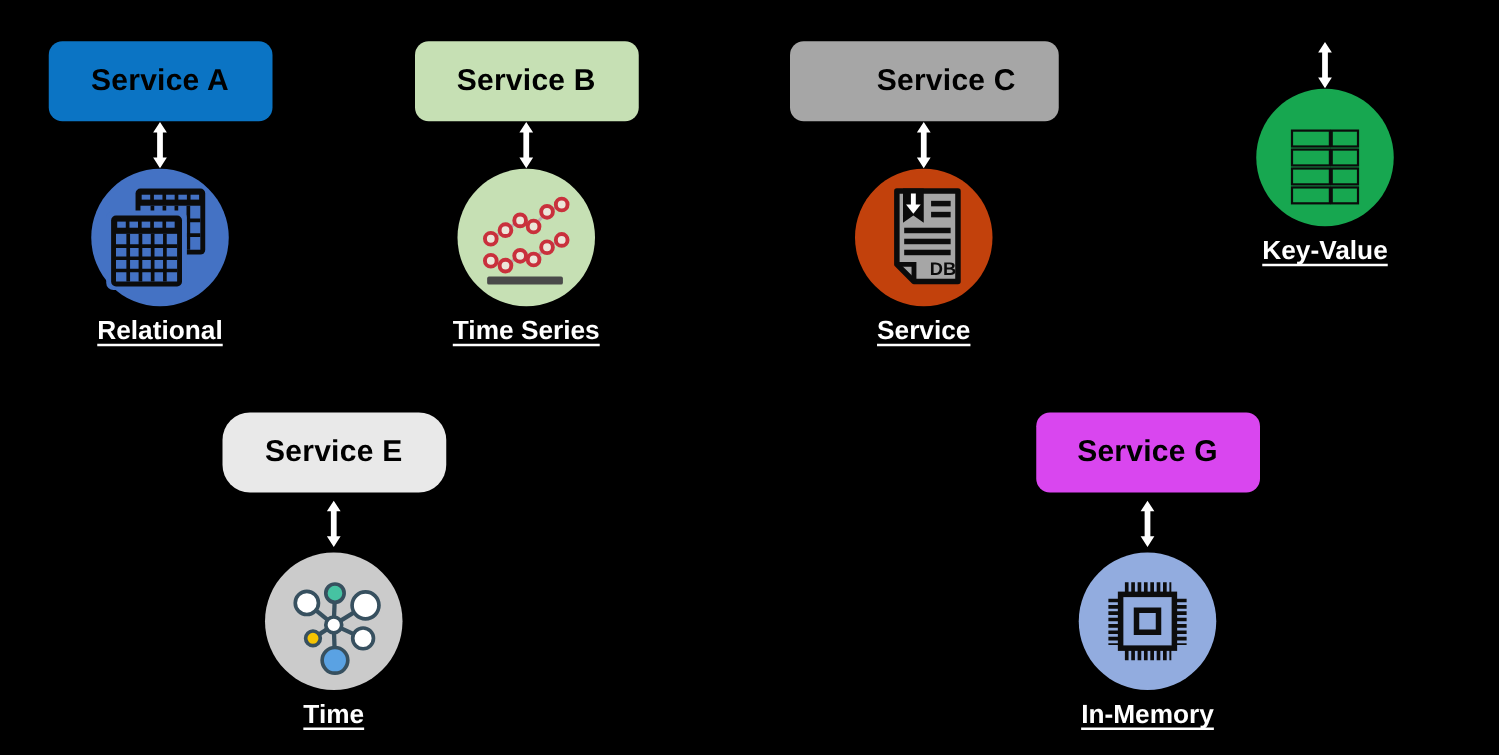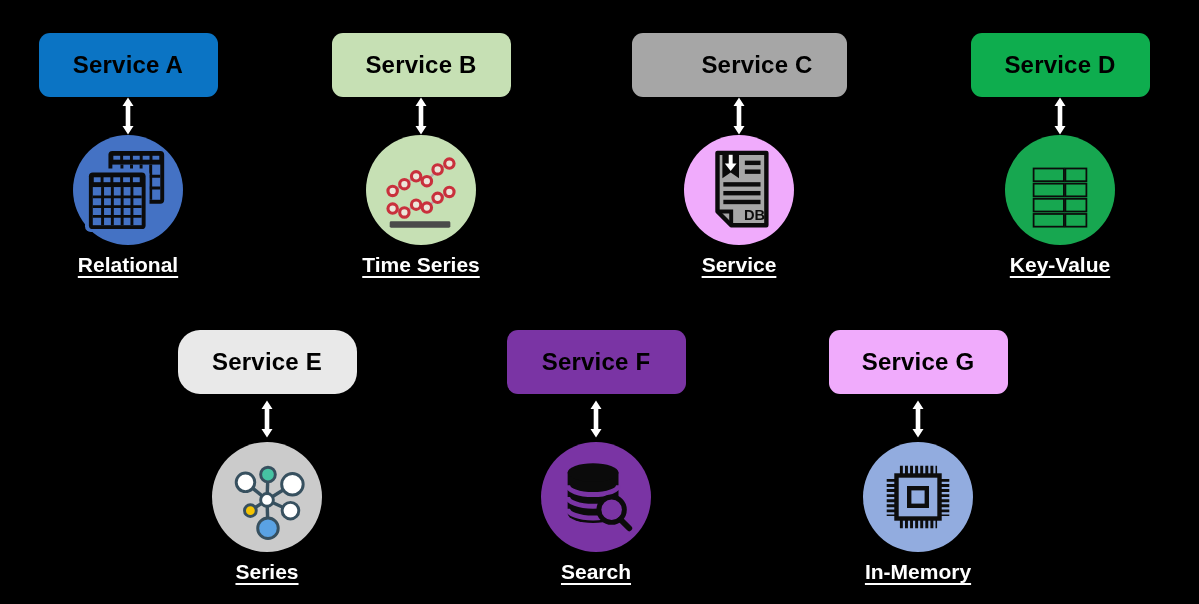--- a/index.html
+++ b/index.html
@@ -120,44 +120,41 @@
     <div class="dbtype">Time Series</div>
   </section>
 
   <section class="svc row1" style="left:639px">
     <div class="box" style="background-color: rgb(166, 166, 166); padding-left: 36px;">
       <span>Service C</span>
     </div>
     <svg class="arrow" viewBox="0 0 16 38">
       <path d="M8 0.5 L13.5 9 H10.3 V29 H13.5 L8 37.5 L2.5 29 H5.7 V9 H2.5 Z" fill="#ffffff"></path>
     </svg>
-    <div class="circle" style="background-color: #f0abfc;">
+    <div class="circle" style="background-color: #c2410c;">
       <svg class="icon" viewBox="0 0 90 90">
         <path d="M23 7 H73 V81 H37 L23 67 Z" fill="#a6a6a6" stroke="#0b0b0b" stroke-width="4.5" stroke-linejoin="round"></path>
         <path d="M23 67 H37 V81" fill="none" stroke="#0b0b0b" stroke-width="4"></path>
         <path d="M28 5 H45 V33 L36.5 27 L28 33 Z" fill="#0b0b0b"></path>
         <rect x="34.5" y="9" width="4" height="10" fill="#ffffff"></rect>
         <path d="M30.5 18 H42.5 L36.5 25.5 Z" fill="#ffffff"></path>
         <g fill="#0b0b0b">
           <rect x="51" y="15" width="16" height="4.5"></rect>
             <rect x="51" y="24" width="16" height="4.5"></rect>
           <rect x="29" y="37" width="38" height="4.5"></rect>
             <rect x="29" y="46" width="38" height="4.5"></rect>
           <rect x="29" y="55" width="38" height="4.5"></rect>
         </g>
         <text x="50" y="76" font-size="15" font-weight="bold" fill="#0b0b0b">DB</text>
       </svg>
     </div>
     <div class="dbtype">Service</div>
   </section>
 
   <section class="svc row1" style="left:960px">
-    <div class="box" style="background-color: rgb(14, 173, 78);">
-      <span>Service D</span>
-    </div>
     <svg class="arrow" viewBox="0 0 16 38">
       <path d="M8 0.5 L13.5 9 H10.3 V29 H13.5 L8 37.5 L2.5 29 H5.7 V9 H2.5 Z" fill="#ffffff"></path>
     </svg>
     <div class="circle" style="background-color: rgb(23, 167, 80);">
       <svg class="icon" viewBox="0 0 90 90">
         <g fill="none" stroke="#0b0b0b" stroke-width="1.8">
           <rect x="18" y="23" width="31" height="13"></rect>
             <rect x="50.5" y="23" width="21.5" height="13"></rect>
           <rect x="18" y="38.5" width="31" height="13"></rect>
             <rect x="50.5" y="38.5" width="21.5" height="13"></rect>
@@ -192,48 +189,26 @@
           <circle cx="46" cy="22" r="7.5" fill="#46c3a2"></circle>
           <circle cx="23" cy="30" r="9.5" fill="#ffffff"></circle>
           <circle cx="71" cy="32" r="11" fill="#ffffff"></circle>
           <circle cx="69" cy="59" r="8.5" fill="#ffffff"></circle>
           <circle cx="28" cy="59" r="6" fill="#f5c402"></circle>
           <circle cx="46" cy="77" r="10.5" fill="#5aa2e3"></circle>
           <circle cx="45" cy="48" r="6.5" fill="#ffffff"></circle>
         </g>
       </svg>
     </div>
-    <div class="dbtype">Series</div>
-  </section>
-
-  <section class="svc row2" style="left:496px">
-    <div class="box" style="background-color: rgb(122, 52, 164);">
-      <span>Service F</span>
-    </div>
-    <svg class="arrow" viewBox="0 0 16 38">
-      <path d="M8 0.5 L13.5 9 H10.3 V29 H13.5 L8 37.5 L2.5 29 H5.7 V9 H2.5 Z" fill="#ffffff"></path>
-    </svg>
-    <div class="circle" style="background-color: rgb(122, 52, 164);">
-      <svg class="icon" viewBox="0 0 90 90">
-        <path d="M16 20 V62 A26 9.5 0 0 0 68 62 V20" fill="#0b0b0b"></path>
-        <ellipse cx="42" cy="20" rx="26" ry="9.5" fill="#0b0b0b"></ellipse>
-        <g fill="none" stroke="#7a34a4" stroke-width="5">
-          <path d="M16 33 A26 9.5 0 0 0 68 33"></path>
-          <path d="M16 45 A26 9.5 0 0 0 68 45"></path>
-          <path d="M16 57 A26 9.5 0 0 0 68 57"></path>
-        </g>
-        <circle cx="61" cy="58" r="13" fill="#7a34a4" stroke="#0b0b0b" stroke-width="5"></circle>
-        <line x1="70" y1="68" x2="79" y2="77" stroke="#0b0b0b" stroke-width="6" stroke-linecap="round"></line>
-      </svg>
-    </div>
-    <div class="dbtype">Search</div>
-  </section>
+    <div class="dbtype">Time</div>
+  </section>
+
 
   <section class="svc row2" style="left:818px">
-    <div class="box" style="background-color: #f0abfc;">
+    <div class="box" style="background-color: #d946ef;">
       <span>Service G</span>
     </div>
     <svg class="arrow" viewBox="0 0 16 38">
       <path d="M8 0.5 L13.5 9 H10.3 V29 H13.5 L8 37.5 L2.5 29 H5.7 V9 H2.5 Z" fill="#ffffff"></path>
     </svg>
     <div class="circle" style="background-color: rgb(146, 172, 223);">
       <svg class="icon" viewBox="0 0 90 90">
         <line x1="26.5" y1="17.5" x2="64.5" y2="17.5" stroke="#0d0d0d" stroke-width="9" stroke-dasharray="3 2.2"></line>
         <line x1="26.5" y1="72.5" x2="64.5" y2="72.5" stroke="#0d0d0d" stroke-width="9" stroke-dasharray="3 2.2"></line>
         <line x1="17.5" y1="26.5" x2="17.5" y2="64.5" stroke="#0d0d0d" stroke-width="9" stroke-dasharray="3 2.2"></line>

